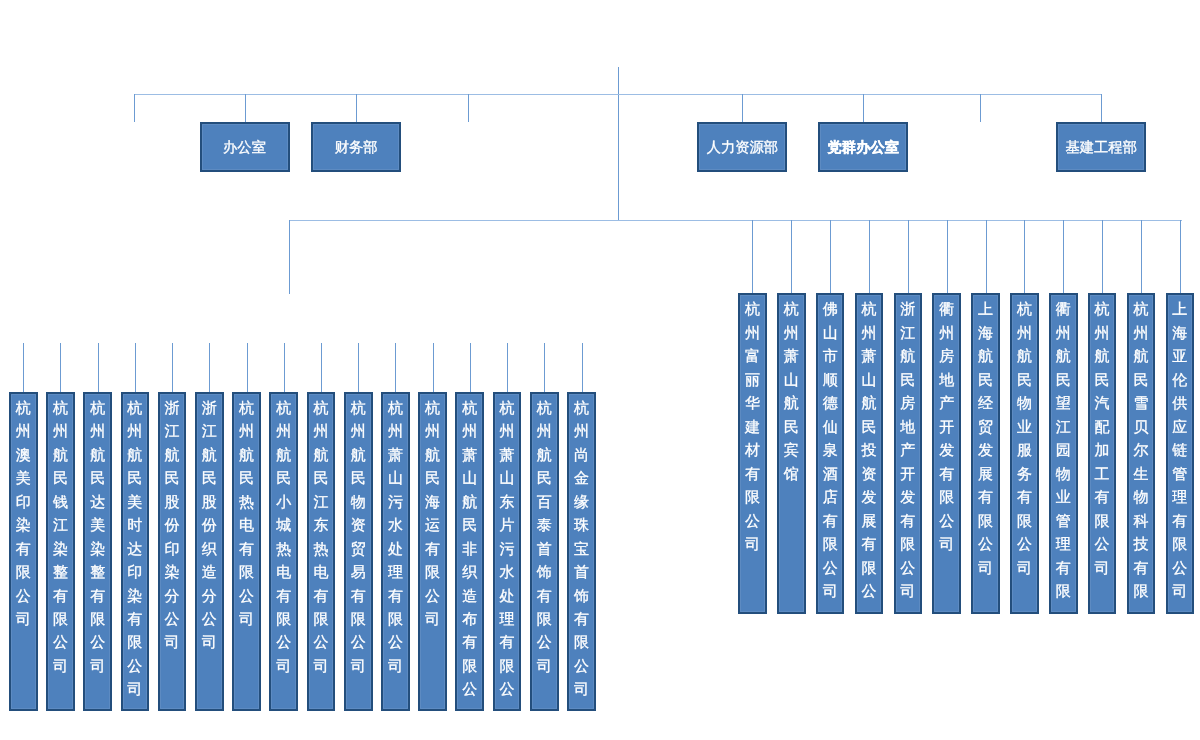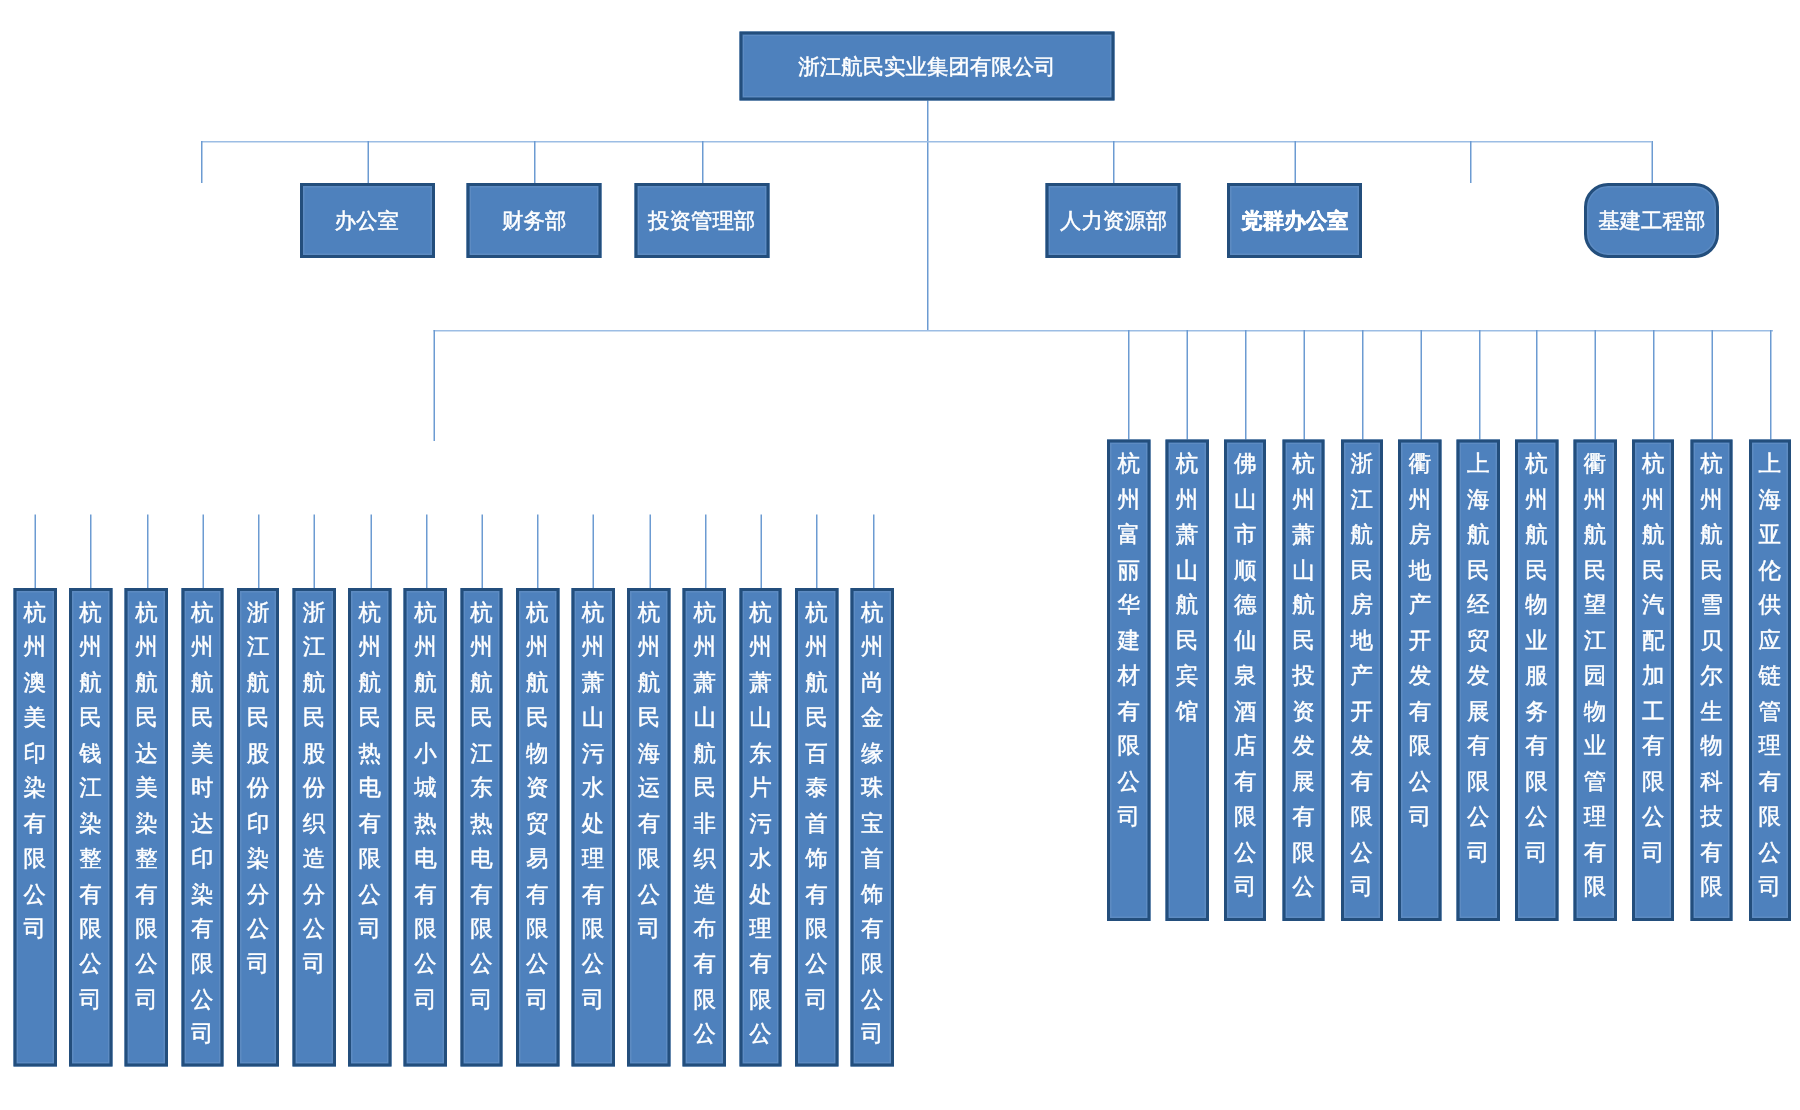--- a/index.html
+++ b/index.html
@@ -65,39 +65,33 @@
   <div class="conn vl" style="left:869px;top:220px;height:73.2px;"></div>
   <div class="conn vl" style="left:907.85px;top:220px;height:73.2px;"></div>
   <div class="conn vl" style="left:946.7px;top:220px;height:73.2px;"></div>
   <div class="conn vl" style="left:985.55px;top:220px;height:73.2px;"></div>
   <div class="conn vl" style="left:1024.4px;top:220px;height:73.2px;"></div>
   <div class="conn vl" style="left:1063.25px;top:220px;height:73.2px;"></div>
   <div class="conn vl" style="left:1102.1px;top:220px;height:73.2px;"></div>
   <div class="conn vl" style="left:1140.95px;top:220px;height:73.2px;"></div>
   <div class="conn vl" style="left:1179.8px;top:220px;height:73.2px;"></div>
 
-  <div class="node hnode" style="left:493.2px;top:21.2px;width:249.6px;height:46.1px;">
-      <span class="lbl">浙江航民实业集团有限公司</span>
-    </div>
   <div class="node hnode" style="left:311.2px;top:122.2px;width:90px;height:49.8px;">
       <span class="lbl">财务部</span>
     </div>
   <div class="node hnode" style="left:199.5px;top:122.2px;width:90px;height:49.8px;">
       <span class="lbl">办公室</span>
     </div>
-  <div class="node hnode" style="left:422.8px;top:122.2px;width:90px;height:49.8px;">
-      <span class="lbl">投资管理部</span>
-    </div>
   <div class="node hnode" style="left:697.4px;top:122.2px;width:90px;height:49.8px;">
       <span class="lbl">人力资源部</span>
     </div>
   <div class="node hnode" style="left:818.3px;top:122.2px;width:90px;height:49.8px;font-weight:bold;">
       <span class="lbl">党群办公室</span>
     </div>
-  <div class="node hnode" style="left:1056.2px;top:122.2px;width:90px;height:49.8px;border-radius:16px;">
+  <div class="node hnode" style="left:1056.2px;top:122.2px;width:90px;height:49.8px;">
       <span class="lbl">基建工程部</span>
     </div>
   <div class="node vnode" style="left:8.85px;top:391.6px;width:28.7px;height:319.8px;">
       <span class="lbl">
         <span class="ch">杭</span>
         <span class="ch">州</span>
         <span class="ch">澳</span>
         <span class="ch">美</span>
         <span class="ch">印</span>
         <span class="ch">染</span>

